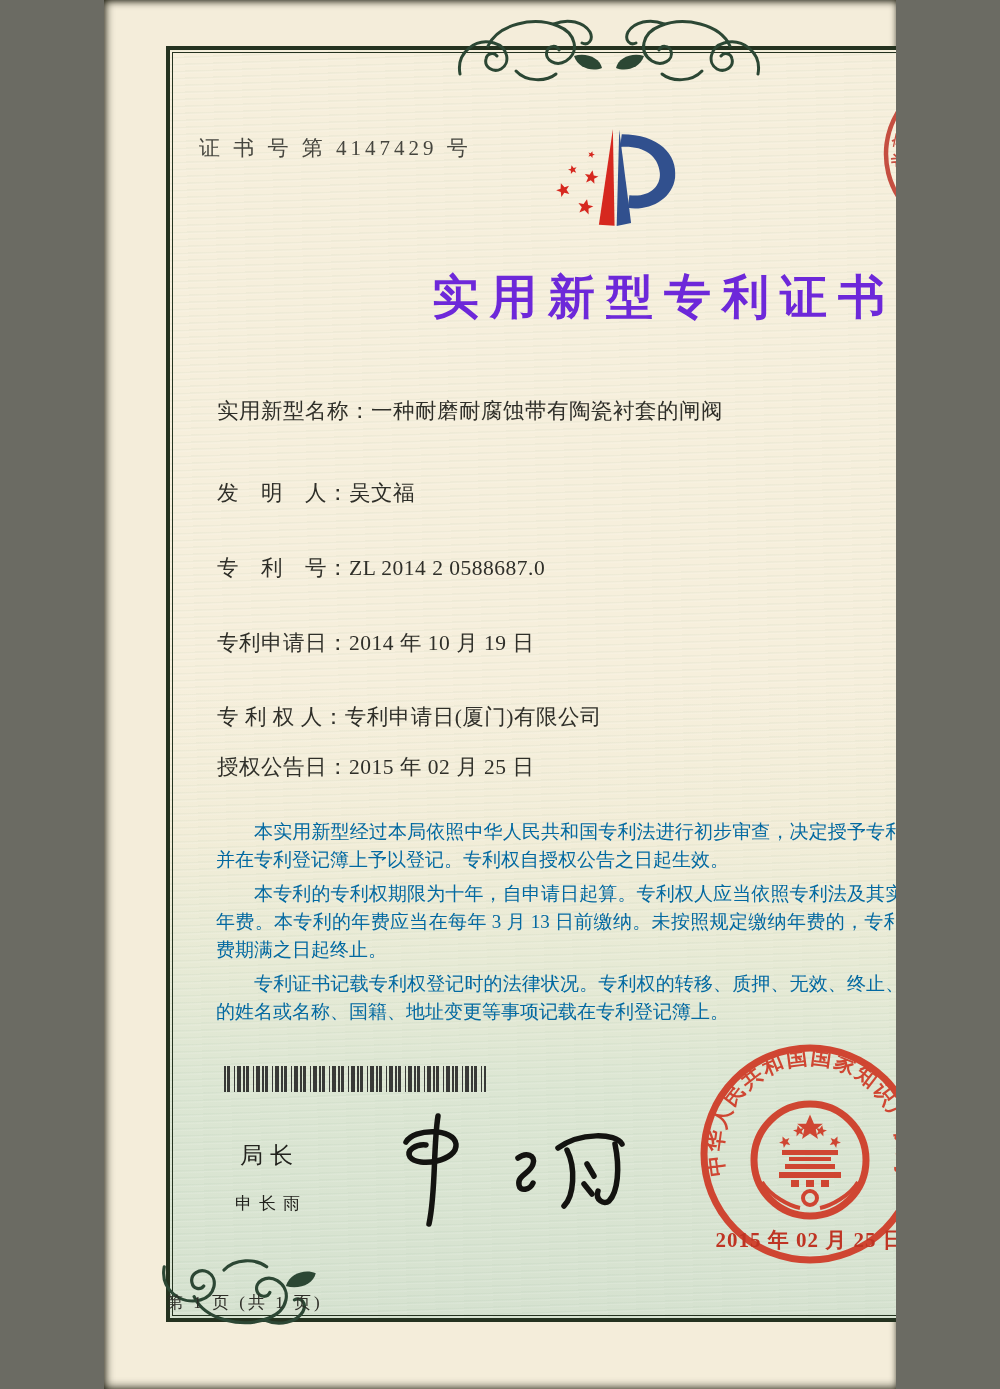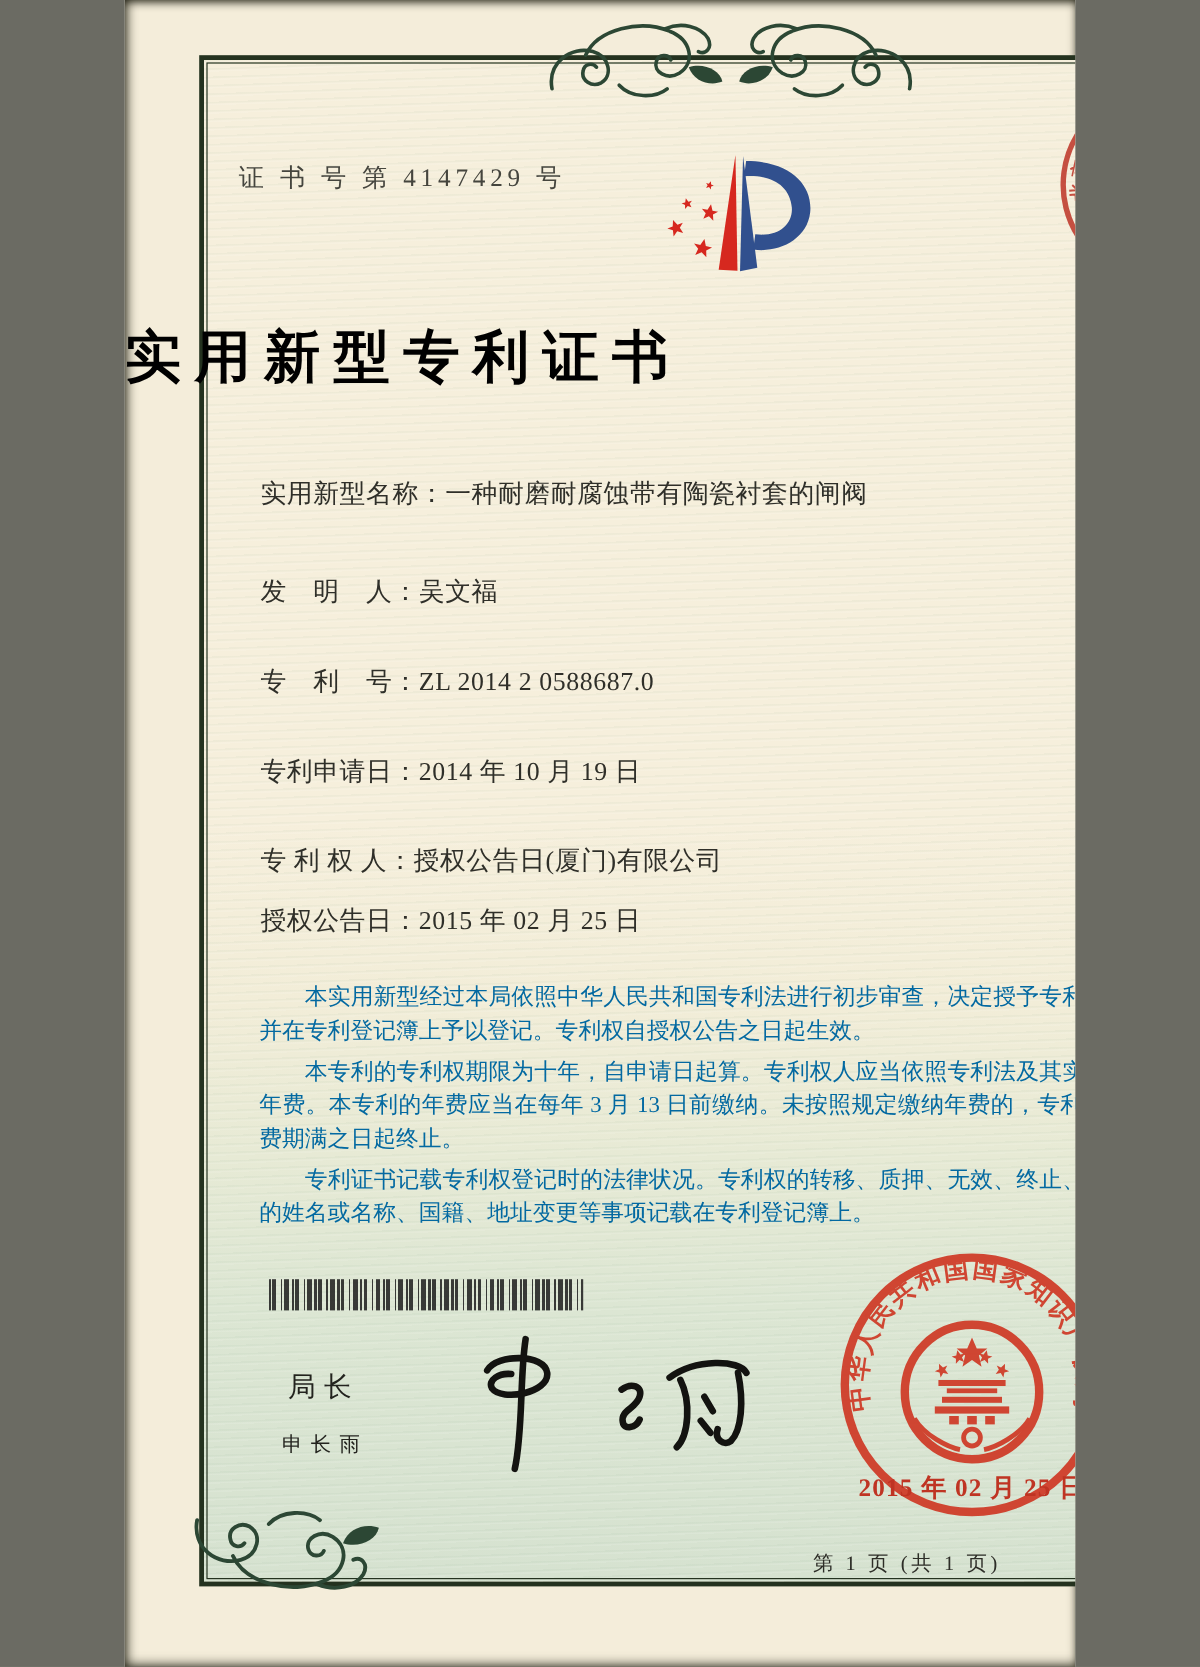--- a/index.html
+++ b/index.html
@@ -29,22 +29,22 @@
     background:repeating-linear-gradient(178deg,
         rgba(120,160,130,.06) 0 1px, rgba(255,255,255,.10) 2px 3px, transparent 3px 7px);
     pointer-events:none;
   }
   
   .cert-no{
     position:absolute;left:95px;top:134px;
     font-size:21px;letter-spacing:4px;color:#45453e;
   }
   .title{
-    position:absolute;left:0;right:0;top:266px;text-align:left;
-    font-size:47px;font-weight:700;letter-spacing:11px;color:#000000;
+    position:absolute;left:0;right:0;top:266px;text-align:right;
+    font-size:47px;font-weight:700;letter-spacing:11px;color:#6d28d9;
   }
   .field{
     position:absolute;left:113px;font-size:21.5px;color:#2f2f29;letter-spacing:.5px;
     white-space:nowrap;
   }
   .paras{
     position:absolute;left:112px;top:818px;width:822px;
     font-size:19px;line-height:28px;color:#0369a1;text-align:justify;
   }
   .paras p{margin:0 0 6px;text-indent:38px;}
@@ -56,21 +56,21 @@
       #1b1b1b 10px 11px, transparent 11px 13px,
       #1b1b1b 13px 17px, transparent 17px 19px);
   }
   .director-title{position:absolute;left:136px;top:1140px;font-size:23px;letter-spacing:7px;color:#23231e;}
   .director-name{position:absolute;left:131px;top:1192px;font-size:17px;letter-spacing:7px;color:#23231e;}
   .seal-date{
     position:absolute;left:588px;top:1226px;width:236px;text-align:center;
     font-size:21px;color:#bf3423;letter-spacing:1px;font-weight:700;
   }
   .footer{
-    position:absolute;left:62px;right:62px;top:1291px;text-align:right;
+    position:absolute;left:62px;right:62px;top:1291px;text-align:left;
     font-size:17px;color:#2d2d27;letter-spacing:3px;
   }
   svg{display:block;}
   .abs{position:absolute;}
 </style>
 </head>
 <body>
 
 <div class="page">
 
@@ -144,21 +144,21 @@
   <div class="field" style="top:396px">
     <span>实用新型名称：</span><span>一种耐磨耐腐蚀带有陶瓷衬套的闸阀</span>
   </div>
   <div class="field" style="top:553px">
     <span>专　利　号：</span><span>ZL 2014 2 0588687.0</span>
   </div>
   <div class="field" style="top:628px">
     <span>专利申请日：</span><span>2014 年 10 月 19 日</span>
   </div>
   <div class="field" style="top:702px">
-    <span>专 利 权 人：</span><span>授权公告日(厦门)有限公司</span>
+    <span>专 利 权 人：</span><span>专利申请日(厦门)有限公司</span>
   </div>
   <div class="field" style="top:752px">
     <span>授权公告日：</span><span>2015 年 02 月 25 日</span>
   </div>
 
   <div class="paras">
     <p>本实用新型经过本局依照中华人民共和国专利法进行初步审查，决定授予专利权，颁发本证书并在专利登记簿上予以登记。专利权自授权公告之日起生效。</p>
     <p>本专利的专利权期限为十年，自申请日起算。专利权人应当依照专利法及其实施细则规定缴纳年费。本专利的年费应当在每年 3 月 13 日前缴纳。未按照规定缴纳年费的，专利权自应当缴纳年费期满之日起终止。</p>
     <p>专利证书记载专利权登记时的法律状况。专利权的转移、质押、无效、终止、恢复和专利权人的姓名或名称、国籍、地址变更等事项记载在专利登记簿上。</p>
   </div>

